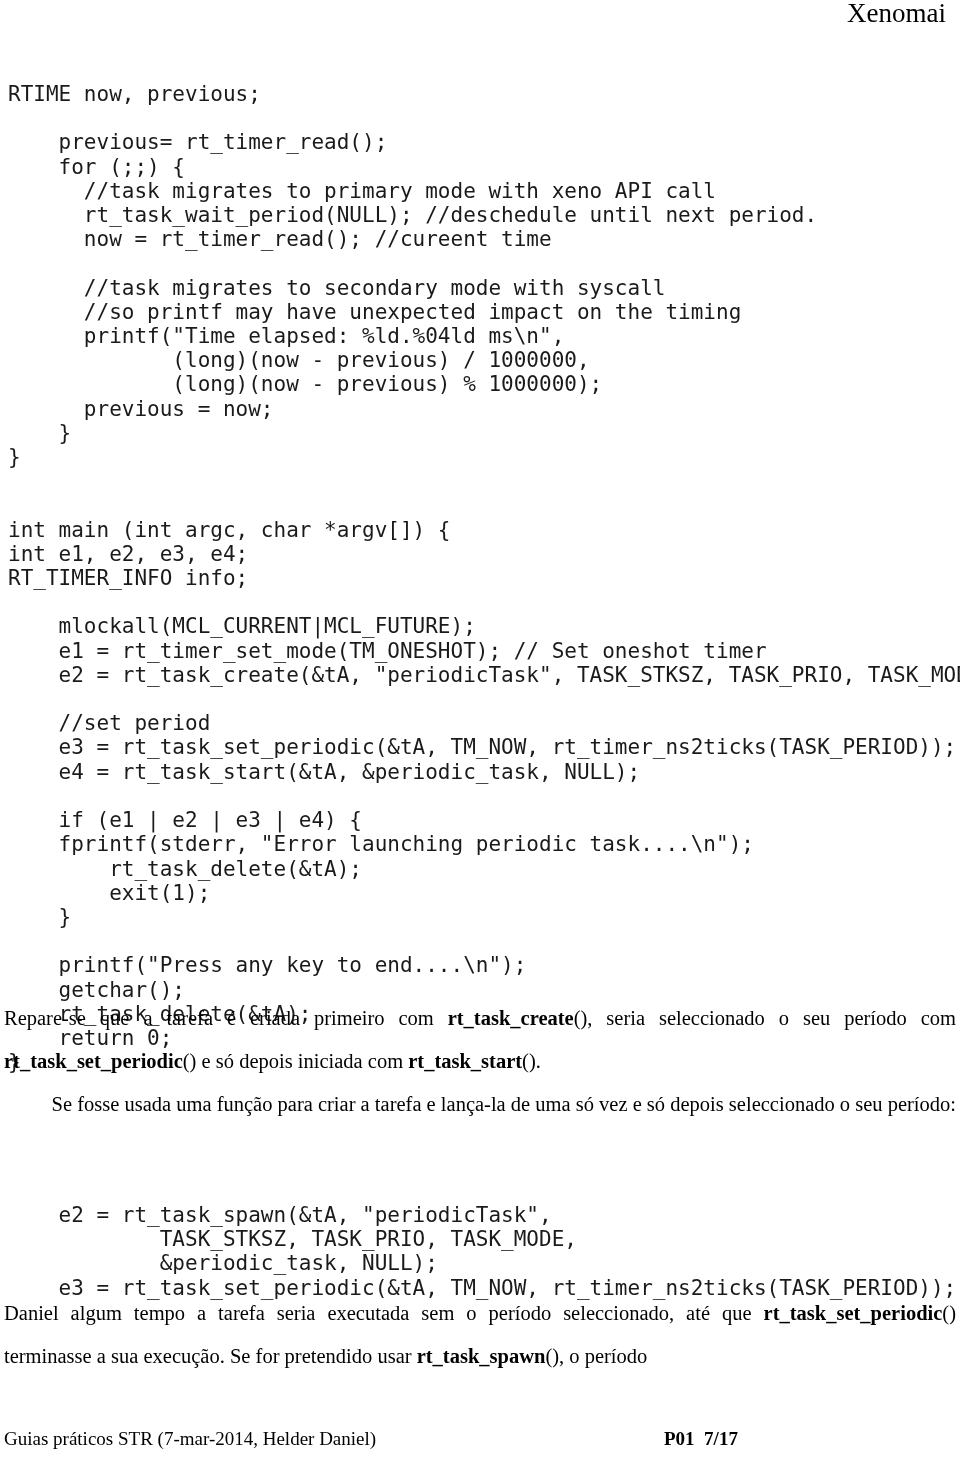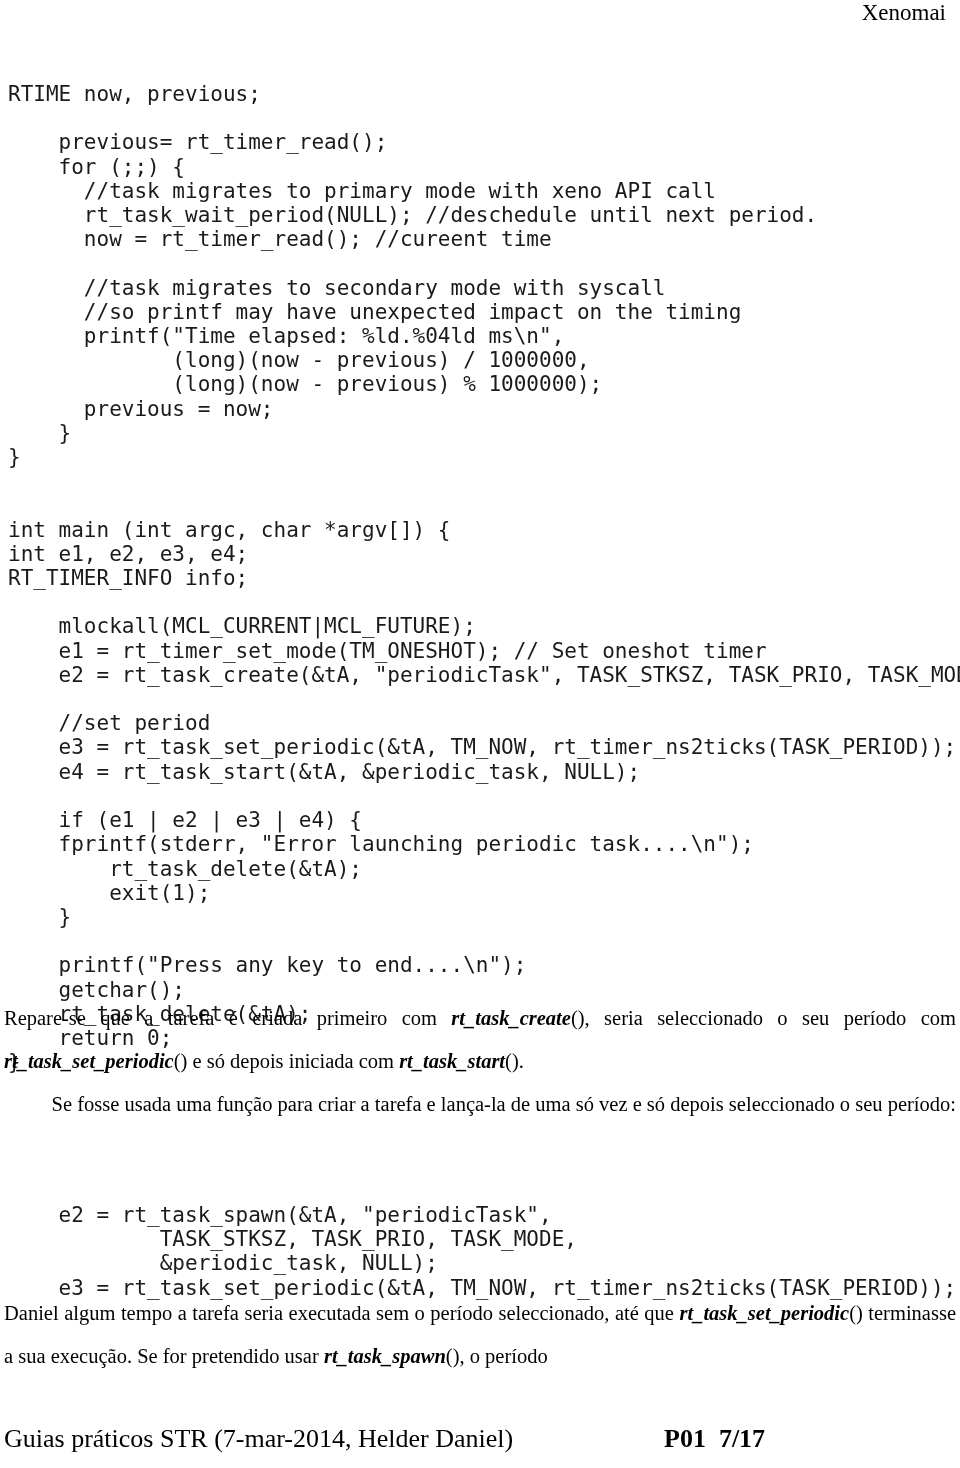--- a/index.html
+++ b/index.html
@@ -23,21 +23,21 @@
   }
 
   
   .running-header {
     position: absolute;
     top: 0px;
     left: 0px;
     right: 14px;
     text-align: right;
     font-family: "Liberation Serif", "DejaVu Serif", serif;
-    font-size: 23px;
+    font-size: 27px;
     line-height: 26px;
     color: #000;
   }
 
   
   .code-block {
     position: absolute;
     left: 8px;
     font-family: "Liberation Mono", "DejaVu Sans Mono", monospace;
     font-size: 21px;
@@ -63,32 +63,31 @@
     text-justify: inter-word;
   }
   .prose.nojustify { text-align: right; }
   #para-1 { top: 997px; }
   #para-2 { top: 1083px; }
   #para-3 { top: 1292px; }
 
   .prose b, .prose .mono-bold {
     font-family: "Liberation Serif", "DejaVu Serif", serif;
     font-weight: bold;
-    font-style: italic;
   }
 
   
   .footer {
     position: absolute;
     left: 4px;
     right: 14px;
     top: 1424px;
     height: 30px;
     font-family: "Liberation Serif", "DejaVu Serif", serif;
-    font-size: 26px;
+    font-size: 19px;
     line-height: 30px;
     color: #000;
   }
   .footer-left {
     position: absolute;
     left: 0;
     top: 0;
   }
   .footer-right {
     position: absolute;

